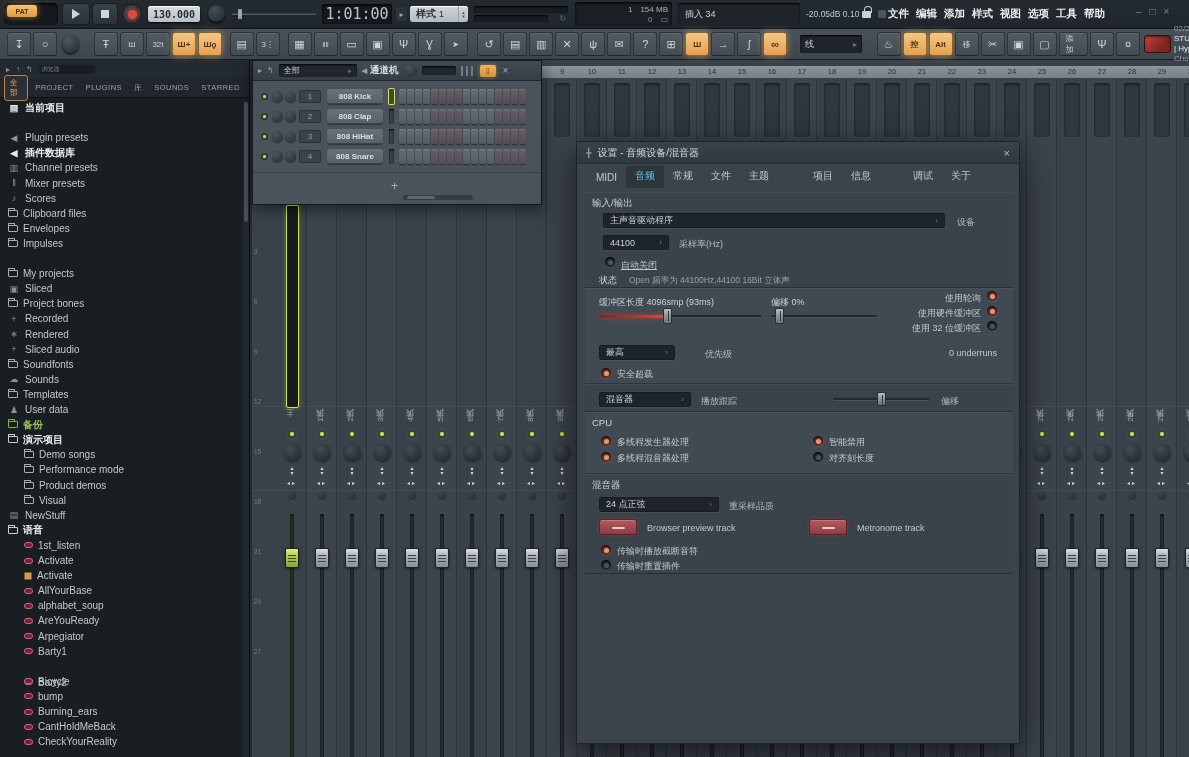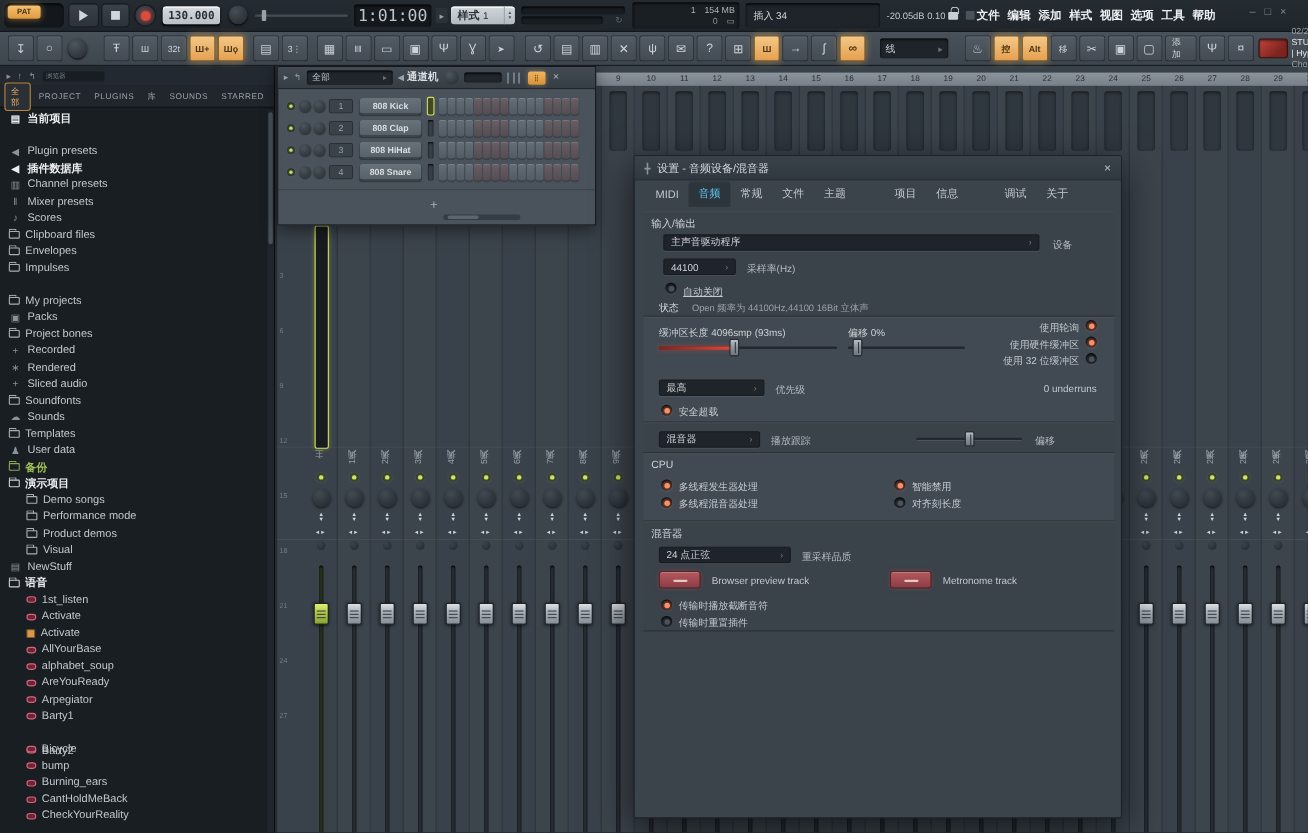--- a/index.html
+++ b/index.html
@@ -765,21 +765,21 @@
         <div class="br-row it-gray" style="top: 135.9px; padding-left: 8px;">
           <span class="fold"></span>
           <span class="lbl">Impulses</span>
         </div>
         <div class="br-row it-gray" style="top: 166.1px; padding-left: 8px;">
           <span class="fold"></span>
           <span class="lbl">My projects</span>
         </div>
         <div class="br-row it-gray" style="top: 181.2px; padding-left: 8px;">
           <span class="bic">▣</span>
-          <span class="lbl">Packs</span>
+          <span class="lbl">Sliced</span>
         </div>
         <div class="br-row it-gray" style="top: 196.3px; padding-left: 8px;">
           <span class="fold"></span>
           <span class="lbl">Project bones</span>
         </div>
         <div class="br-row it-gray" style="top: 211.4px; padding-left: 8px;">
           <span class="bic">+</span>
           <span class="lbl">Recorded</span>
         </div>
         <div class="br-row it-gray" style="top: 226.5px; padding-left: 8px;">
@@ -1069,21 +1069,21 @@
       <span class="dlab" style="left:186px;top:7px;color:#ccd2d6;">偏移 0%</span>
       <div class="track" style="left:186px;top:26px;width:106px;">
         <span class="sthumb" style="left:4px;"></span>
       </div>
       <span class="rlab" style="right:32px;top:3px;left:auto;">使用轮询</span>
       <span class="rad on" style="right:16px;top:2px;left:auto;"></span>
       <span class="rlab" style="right:32px;top:18px;left:auto;">使用硬件缓冲区</span>
       <span class="rad on" style="right:16px;top:17px;left:auto;"></span>
       <span class="rlab" style="right:32px;top:33px;left:auto;margin-left:34px;">使用 32 位缓冲区</span>
       <span class="rad off" style="right:16px;top:32px;left:auto;"></span>
-      <div class="dd" style="left:14px;top:56px;width:96px;">
+      <div class="dd" style="left:14px;top:56px;width:76px;">
         <span>最高</span>
           <span class="ar">›</span>
       </div>
       <span class="dlab" style="left:120px;top:59px;">优先级</span>
       <span class="rlab" style="right:16px;top:59px;left:auto;">0 underruns</span>
       <span class="rad on" style="left:16px;top:79px;"></span>
       <span class="rlab" style="left:32px;top:79px;">安全超载</span>
     </div>
 
     <div class="sec" style="top:242px;height:28px;">

